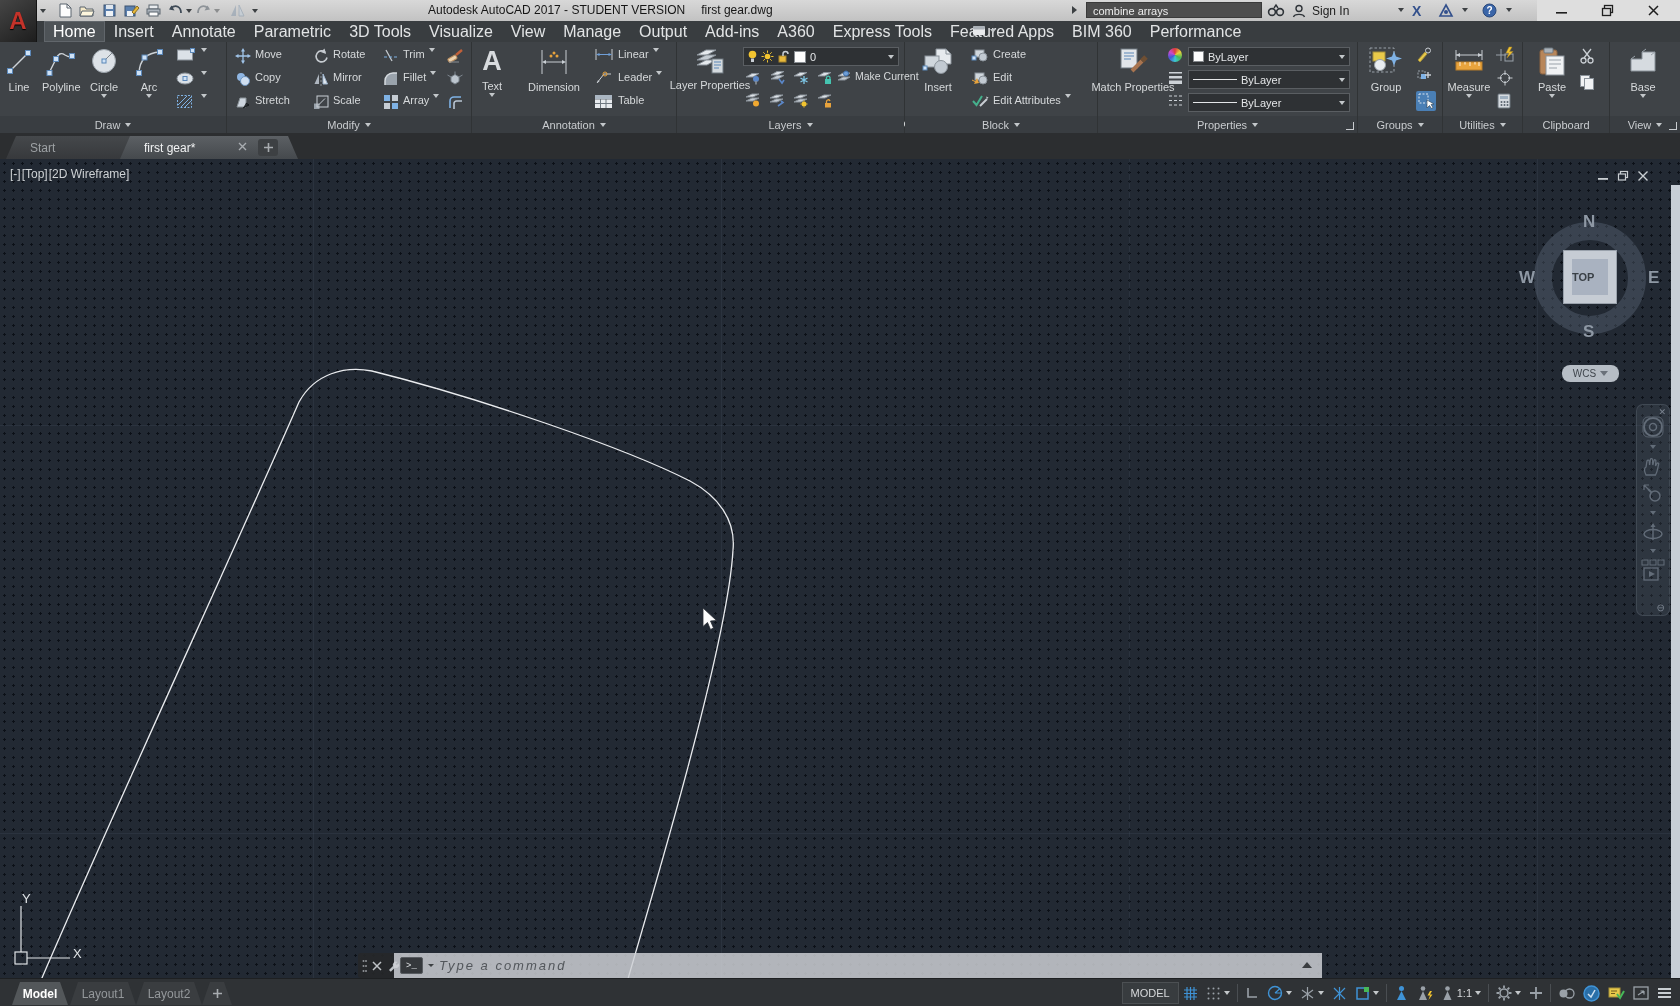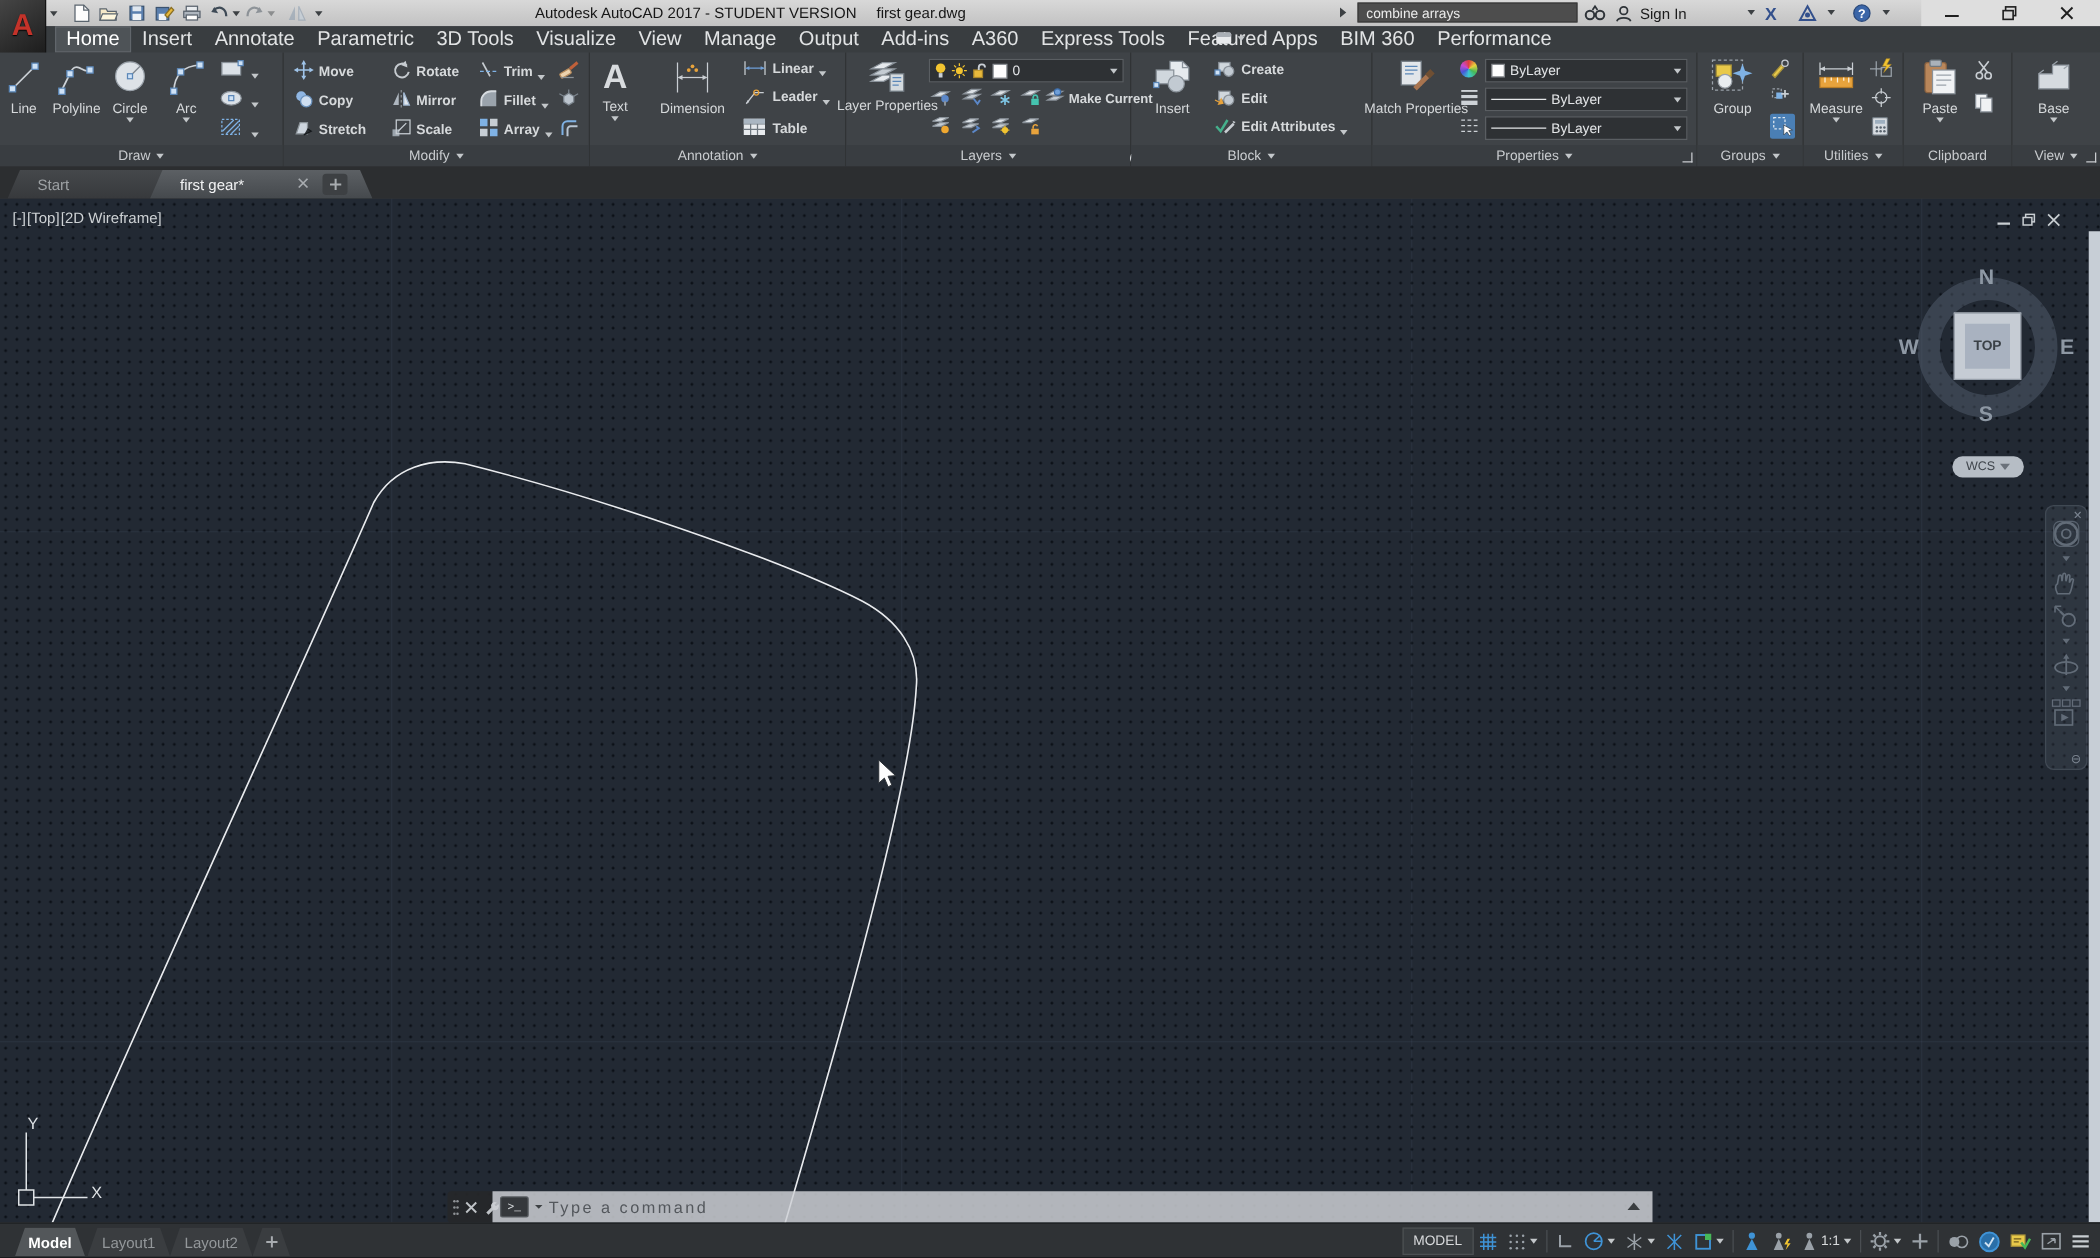--- a/index.html
+++ b/index.html
@@ -31,21 +31,21 @@
   .rtab.active{background:#4e5357;color:#fff;box-shadow:inset 0 0 0 1px #61666b;}
   #paneltoggle{position:absolute;left:972px;top:25px;display:flex;align-items:center;gap:4px;}
   
   #ribbon{left:0;top:42px;width:1680px;height:91px;background:#3f4347;}
   .panel{position:absolute;top:0;height:91px;border-right:1px solid #303335;box-sizing:border-box;}
   .pbody{position:relative;height:74px;}
   .plabel{height:17px;background:#393d41;display:flex;align-items:center;justify-content:center;gap:5px;
     font-size:11px;color:#c9cccf;position:relative;}
   .bb{position:absolute;display:flex;flex-direction:column;align-items:center;padding-top:5px;}
   .bb .lbl{font-size:11px;color:#d6d9db;line-height:12px;margin-top:4px;text-align:center;white-space:nowrap;}
-  .sr{position:absolute;display:flex;align-items:flex-end;gap:4px;font-size:11px;color:#d6d9db;white-space:nowrap;font-weight:bold;}
+  .sr{position:absolute;display:flex;align-items:flex-start;gap:4px;font-size:11px;color:#d6d9db;white-space:nowrap;}
   .combo{display:flex;align-items:center;background:#2e3134;border:1px solid #5a5e62;height:19px;box-sizing:border-box;
     color:#e4e6e8;font-size:11px;padding:0 4px;gap:4px;}
   .combo .dd{margin-left:auto;}
   .launcher{position:absolute;right:3px;bottom:3px;width:7px;height:7px;border-right:1.5px solid #c9cccf;border-bottom:1.5px solid #c9cccf;}
   
   #filetabs{left:0;top:133px;width:1680px;height:26px;background:#2c2e30;}
   .ftab{position:absolute;top:3px;height:23px;display:flex;align-items:center;font-size:12px;
     clip-path:polygon(10px 0,calc(100% - 10px) 0,100% 100%,0 100%);padding:0 24px;}
   #ftab-start{left:6px;width:120px;background:linear-gradient(#45484b,#37393c);color:#9da1a4;}
   #ftab-doc{left:120px;width:130px;background:linear-gradient(#5c6064,#45494d);color:#f2f3f4;}
@@ -61,38 +61,38 @@
     background-size:408px 408px,408px 408px,9px 9px;
     background-position:0 266px,313px 0,0 0;}
   #vplabel{position:absolute;left:10px;top:8px;font-size:12px;color:#ced2d5;display:flex;gap:1px;}
   #vp-winctrl{position:absolute;left:1598px;top:12px;display:flex;gap:10px;}
   
   #vc-ring{position:absolute;left:1534px;top:63px;width:112px;height:112px;border-radius:50%;
     border:18px solid rgba(92,104,122,0.42);box-sizing:border-box;}
   .vc-letter{position:absolute;font-size:17px;font-weight:bold;color:#8e98a4;}
   #vc-top{position:absolute;left:1563px;top:91px;width:54px;height:54px;background:#c6ccd4;border:1px solid #99a1ab;
     box-sizing:border-box;display:flex;align-items:center;justify-content:center;}
-  #vc-top-inner{width:36px;height:36px;background:#a9b2c0;display:flex;align-items:center;justify-content:center;
+  #vc-top-inner{width:36px;height:36px;background:#a9b2c0;display:flex;align-items:center;justify-content:flex-start;
     font-size:11px;font-weight:bold;color:#3a4046;}
   #wcs{position:absolute;left:1562px;top:206px;width:57px;height:17px;background:#b6bdc5;border-radius:8px;
     display:flex;align-items:center;justify-content:center;gap:4px;font-size:10px;color:#3f454c;}
   .ddw{width:0;height:0;border-left:4px solid transparent;border-right:4px solid transparent;border-top:5px solid #6a717a;}
   
   #navbar{position:absolute;left:1636px;top:245px;width:34px;height:212px;background:rgba(90,100,112,0.22);
     border:1px solid rgba(120,130,142,0.25);border-radius:7px;display:flex;flex-direction:column;align-items:center;
     padding-top:10px;box-sizing:border-box;gap:6px;}
   #navbar .nbx{position:absolute;right:3px;top:2px;font-size:9px;color:#7b8490;}
   #scrollbar{position:absolute;left:1671px;top:26px;width:9px;height:793px;background:#c7ced6;}
   
   #dock{position:absolute;left:358px;top:794px;width:964px;height:25px;display:flex;z-index:20;}
   #dock-grip{width:36px;background:rgba(38,39,41,0.92);border-radius:3px 0 0 3px;display:flex;align-items:center;gap:5px;padding-left:4px;box-sizing:border-box;}
   #dock-field{flex:1;background:rgba(206,209,213,0.84);display:flex;align-items:center;padding-left:6px;gap:5px;position:relative;}
   #prompt-chip{width:21px;height:15px;background:#35383c;border:1px solid #585c61;border-radius:2px;color:#e2e5e8;
     font-family:"Liberation Mono",monospace;font-size:9px;display:flex;align-items:center;justify-content:center;}
-  #cmd-text{font-size:13px;color:#53575c;letter-spacing:2px;}
+  #cmd-text{font-size:13px;font-style:italic;color:#53575c;letter-spacing:2px;}
   #dock-caret{position:absolute;right:10px;top:9px;width:0;height:0;border-left:5px solid transparent;border-right:5px solid transparent;border-bottom:6px solid #3a3d40;}
   
   #bottombar{left:0;top:978px;width:1680px;height:28px;background:#2f3235;border-top:1px solid #1e2022;box-sizing:border-box;}
   .ltab{position:absolute;top:3px;height:23px;display:flex;align-items:center;justify-content:center;font-size:12px;
     clip-path:polygon(8px 0,calc(100% - 8px) 0,100% 100%,0 100%);}
   #statusbar{position:absolute;right:4px;top:2px;height:24px;display:flex;align-items:center;}
   .sb-item{height:22px;display:flex;align-items:center;justify-content:center;padding:0 4px;gap:3px;}
   .sb-sep{width:1px;height:18px;background:#4a4e52;margin:0 3px;}
   #sb-model{background:#383c3f;border:1px solid #4c5053;color:#d8dadc;font-size:11px;padding:0 8px;height:20px;display:flex;align-items:center;}
   .sb-txt{font-size:11px;color:#d8dadc;}

